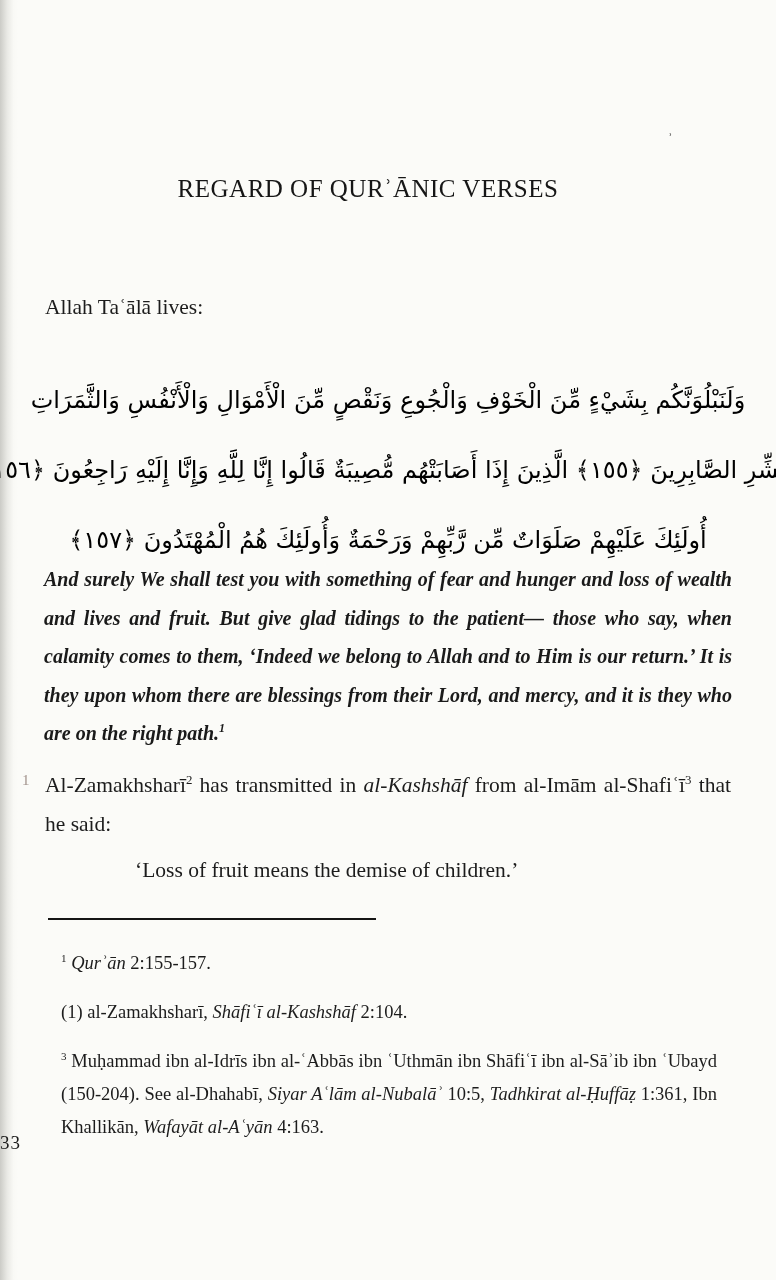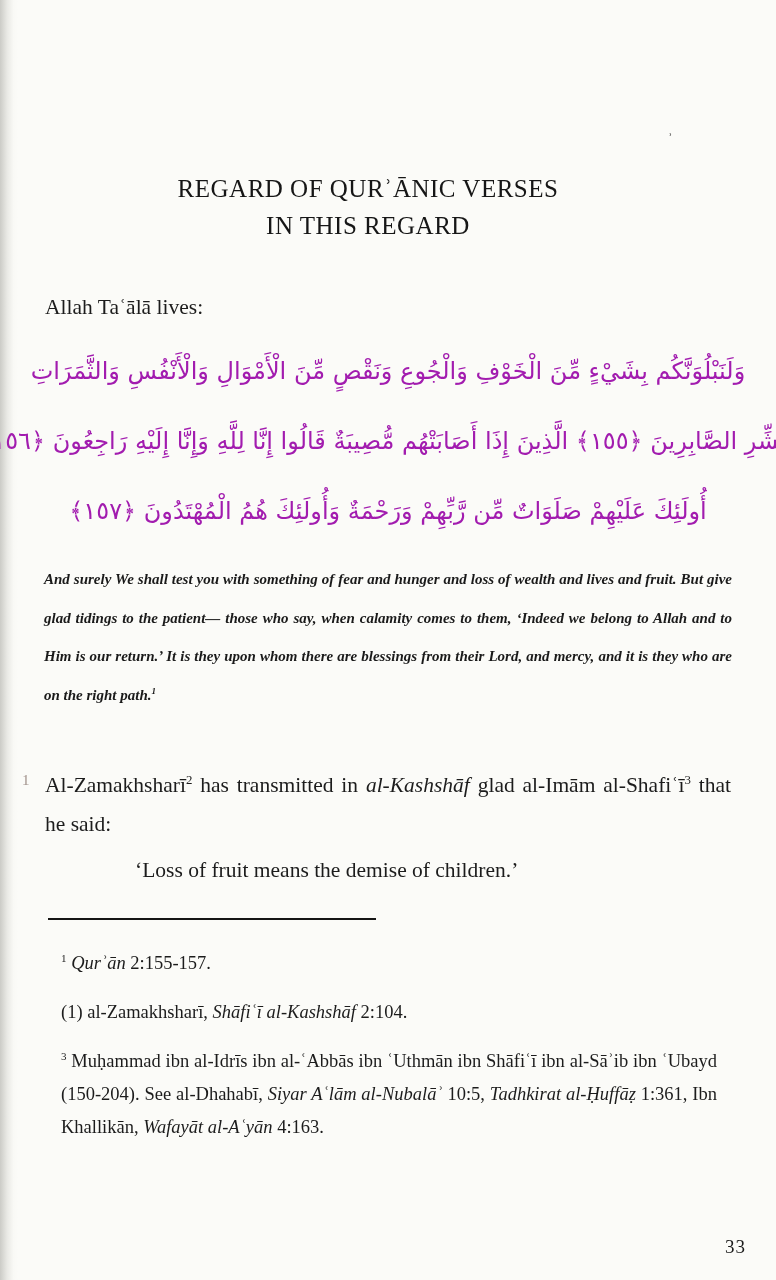--- a/index.html
+++ b/index.html
@@ -25,34 +25,34 @@
     text-align:center;
     font-size:25px;line-height:37px;
     letter-spacing:0.5px;
     color:#161616;
   }
   .says-line{
     position:absolute;top:295px;left:45px;right:45px;
     font-size:21.5px;
   }
   .arabic-block{
-    position:absolute;top:336px;left:45px;width:686px;
+    position:absolute;top:365px;left:45px;width:686px;
     direction:rtl;
     font-family:"DejaVu Sans",sans-serif;
-    font-size:24px;color:#a21caf;
+    font-size:24px;color:#000000;
   }
   .arabic-line{
     height:70px;
     display:flex;align-items:center;justify-content:center;
     white-space:nowrap;
   }
   .translation{
     position:absolute;top:560px;left:44px;width:688px;
     font-style:italic;font-weight:bold;
-    font-size:15px;line-height:38.5px;
+    font-size:20px;line-height:38.5px;
     text-align:justify;
     color:#1a1a1a;
   }
   .margin-num{
     position:absolute;top:772px;left:22px;
     font-size:15px;color:#a2938d;
   }
   .body-para{
     position:absolute;top:766px;left:45px;width:686px;
     font-size:21.5px;line-height:39px;
@@ -68,52 +68,51 @@
     background:#151515;border:none;margin:0;
   }
   .footnotes{
     position:absolute;top:931px;left:45px;width:688px;
     font-size:18.5px;line-height:33px;
     text-align:justify;
   }
   .footnotes p{margin:16px;}
   sup{font-size:0.6em;line-height:0;vertical-align:super;}
   .page-number{
-    position:absolute;top:1236px;left:0;right:30px;
-    text-align:right;
+    position:absolute;top:1132px;left:0;right:30px;
+    text-align:left;
     font-size:19px;letter-spacing:1px;
   }
 </style>
 </head>
 <body>
 
 <div class="page">
 
   <div class="edge-shadow"></div>
 
   <span class="corner-mark">ʾ</span>
 
   <div class="chapter-title">
     <div>REGARD OF QURʾĀNIC VERSES</div>
-    <div>IN THIS REGARD</div>
   </div>
 
   <div class="says-line">Allah Taʿālā lives:</div>
 
   <div class="arabic-block">
     <div class="arabic-line">وَلَنَبْلُوَنَّكُم بِشَيْءٍ مِّنَ الْخَوْفِ وَالْجُوعِ وَنَقْصٍ مِّنَ الْأَمْوَالِ وَالْأَنْفُسِ وَالثَّمَرَاتِ</div>
     <div class="arabic-line">وَبَشِّرِ الصَّابِرِينَ ﴿١٥٥﴾ الَّذِينَ إِذَا أَصَابَتْهُم مُّصِيبَةٌ قَالُوا إِنَّا لِلَّهِ وَإِنَّا إِلَيْهِ رَاجِعُونَ ﴿١٥٦﴾</div>
     <div class="arabic-line">أُولَئِكَ عَلَيْهِمْ صَلَوَاتٌ مِّن رَّبِّهِمْ وَرَحْمَةٌ وَأُولَئِكَ هُمُ الْمُهْتَدُونَ ﴿١٥٧﴾</div>
   </div>
 
   <div class="translation"><span>And surely We shall test you with something of fear and hunger and loss of wealth and lives and fruit. But give glad tidings to the patient— those who say, when calamity comes to them, ‘Indeed we belong to Allah and to Him is our return.’ It is they upon whom there are blessings from their Lord, and mercy, and it is they who are on the right path.</span><sup>1</sup></div>
 
   <span class="margin-num">1</span>
 
-  <div class="body-para"><span>Al-Zamakhsharī</span><sup>2</sup><span> has transmitted in </span><span style="font-style: italic;">al-Kashshāf</span><span> glad al-Imām al-Shafiʿī</span><sup>3</sup><span> that he said:</span></div>
+  <div class="body-para"><span>Al-Zamakhsharī</span><sup>2</sup><span> has transmitted in </span><span style="font-style: italic;">al-Kashshāf</span><span> from al-Imām al-Shafiʿī</span><sup>3</sup><span> that he said:</span></div>
 
   <div class="quote-line">‘Loss of fruit means the demise of children.’</div>
 
   <hr class="fn-rule">
 
   <div class="footnotes">
     <p><sup>1</sup><span> </span><span style="font-style: italic;">Qurʾān</span><span> 2:155-157.</span></p>
     <p><span>(1) al-Zamakhsharī, </span><span style="font-style: italic;">Shāfiʿī al-Kashshāf</span><span> 2:104.</span></p>
     <p><sup>3</sup><span> Muḥammad ibn al-Idrīs ibn al-ʿAbbās ibn ʿUthmān ibn Shāfiʿī ibn al-Sāʾib ibn ʿUbayd (150-204). See al-Dhahabī, </span><span style="font-style: italic;">Siyar Aʿlām al-Nubalāʾ</span><span> 10:5, </span><span style="font-style: italic;">Tadhkirat al-Ḥuffāẓ</span><span> 1:361, Ibn Khallikān, </span><span style="font-style: italic;">Wafayāt al-Aʿyān</span><span> 4:163.</span></p>
   </div>

